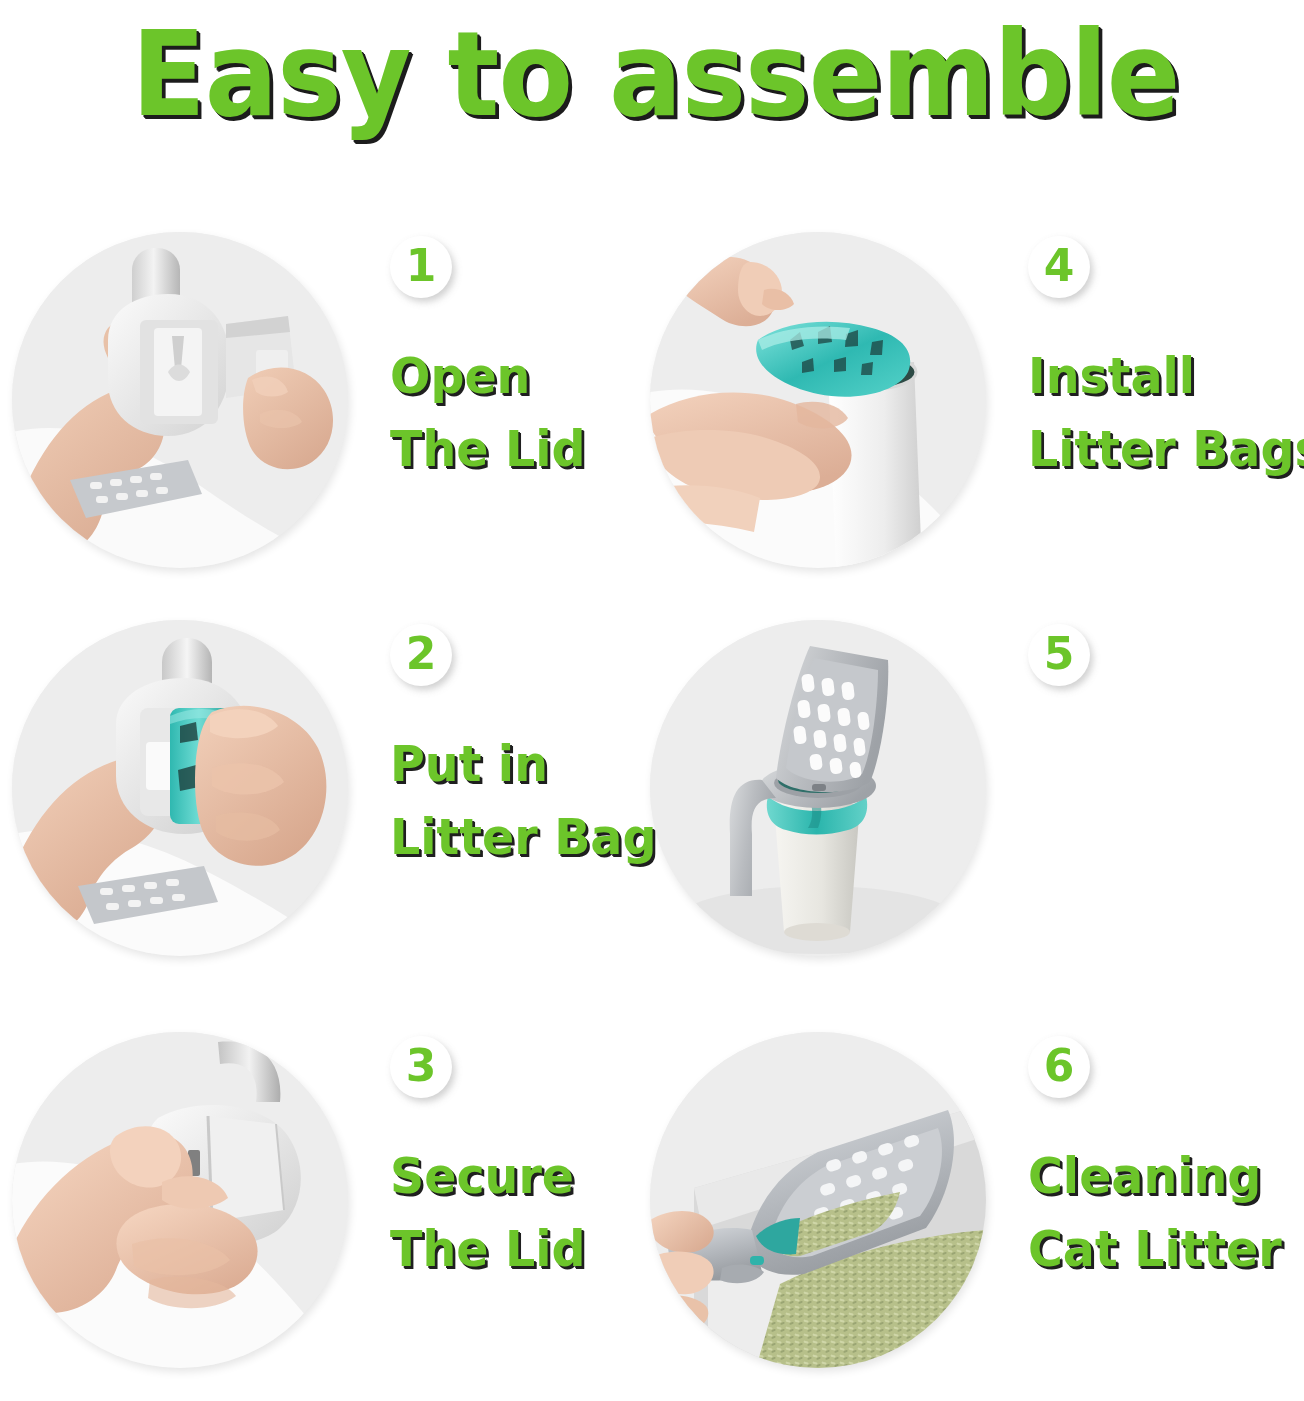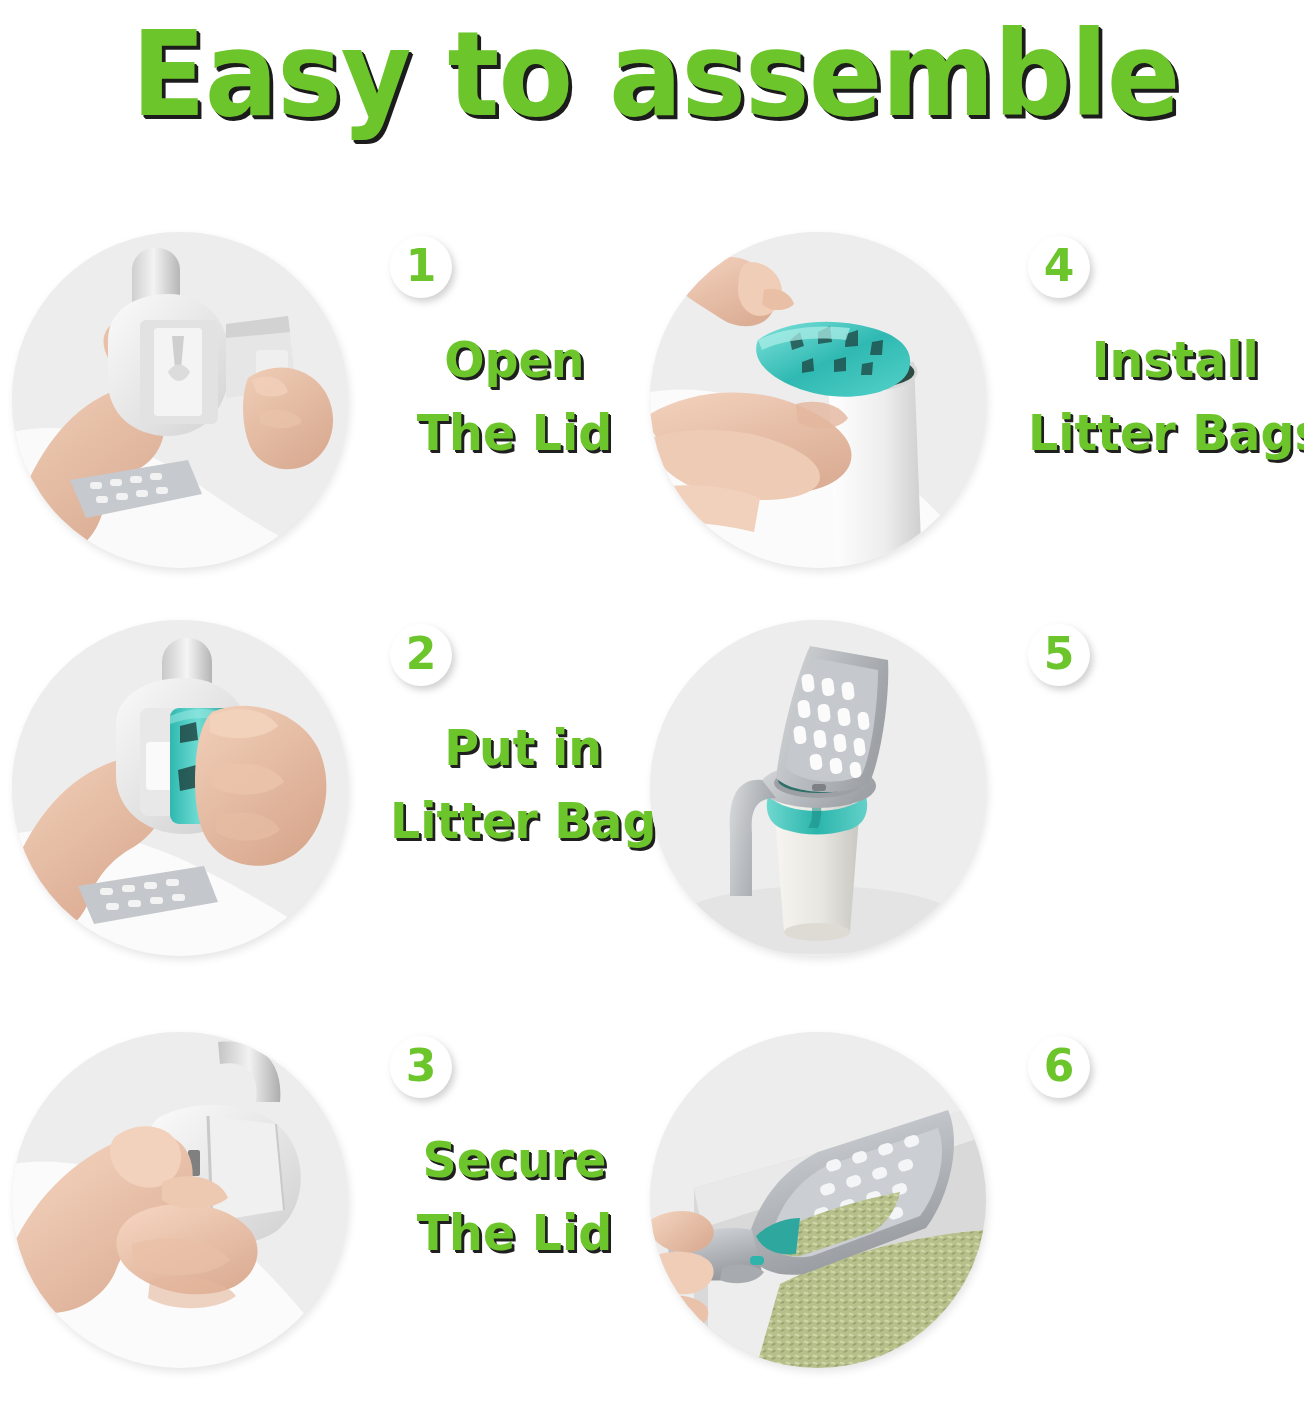--- a/index.html
+++ b/index.html
@@ -101,23 +101,22 @@
     font-family: "DejaVu Sans", sans-serif;
     font-weight: bold;
     font-size: 44px;
     line-height: 1;
     color: #6CC52A;
     transform: translateY(-1px);
     user-select: none;
   }
 
   .caption {
-    margin-top: 26px;
+    margin-top: 42px;
     margin-left: 8px;
-    text-align: center;
   }
   .caption-line {
     font-family: "DejaVu Sans", sans-serif;
     font-weight: bold;
     font-size: 50px;
     line-height: 1.46;
     color: #6CC52A;
     transform: scaleX(0.95);
     transform-origin: left center;
     text-shadow:
@@ -518,16 +517,20 @@
 
         <path d="M0 188 C20 176 46 176 58 188 C70 200 62 216 44 220 C24 224 2 212 0 198 Z" fill="url(#s6skin)"></path>
         <path d="M0 226 C20 216 48 218 60 230 C70 242 58 260 38 262 C16 264 0 250 0 236 Z" fill="#f0cdb7"></path>
         <path d="M0 268 C18 260 44 262 56 274 C64 286 50 300 30 300 C12 300 0 290 0 280 Z" fill="#e9c2a9"></path>
       </svg>
     </div>
     <div class="text-block">
       <div class="badge">
         <span class="badge-num">6</span>
       </div>
+      <div class="caption">
+        <div class="caption-line">Cleaning</div>
+        <div class="caption-line">Cat Litter</div>
+      </div>
     </div>
   </div>
 
 </div>
 
 </body></html>

